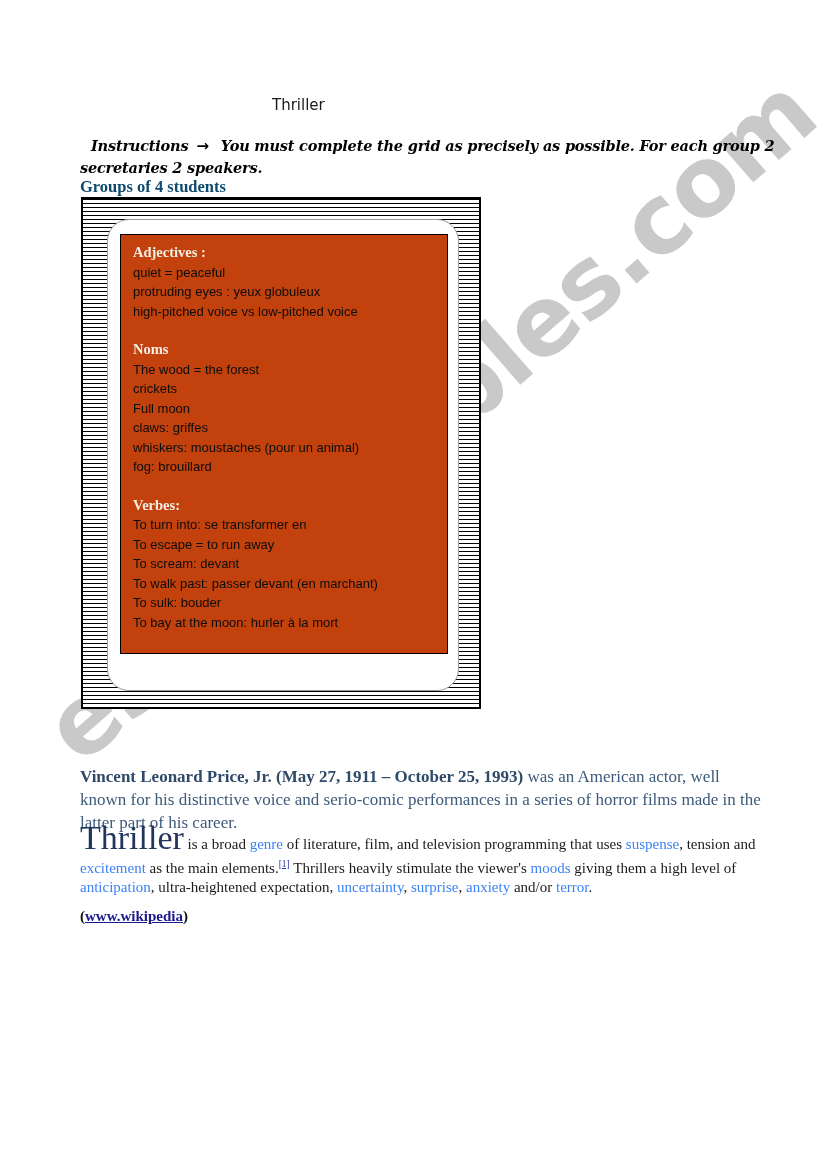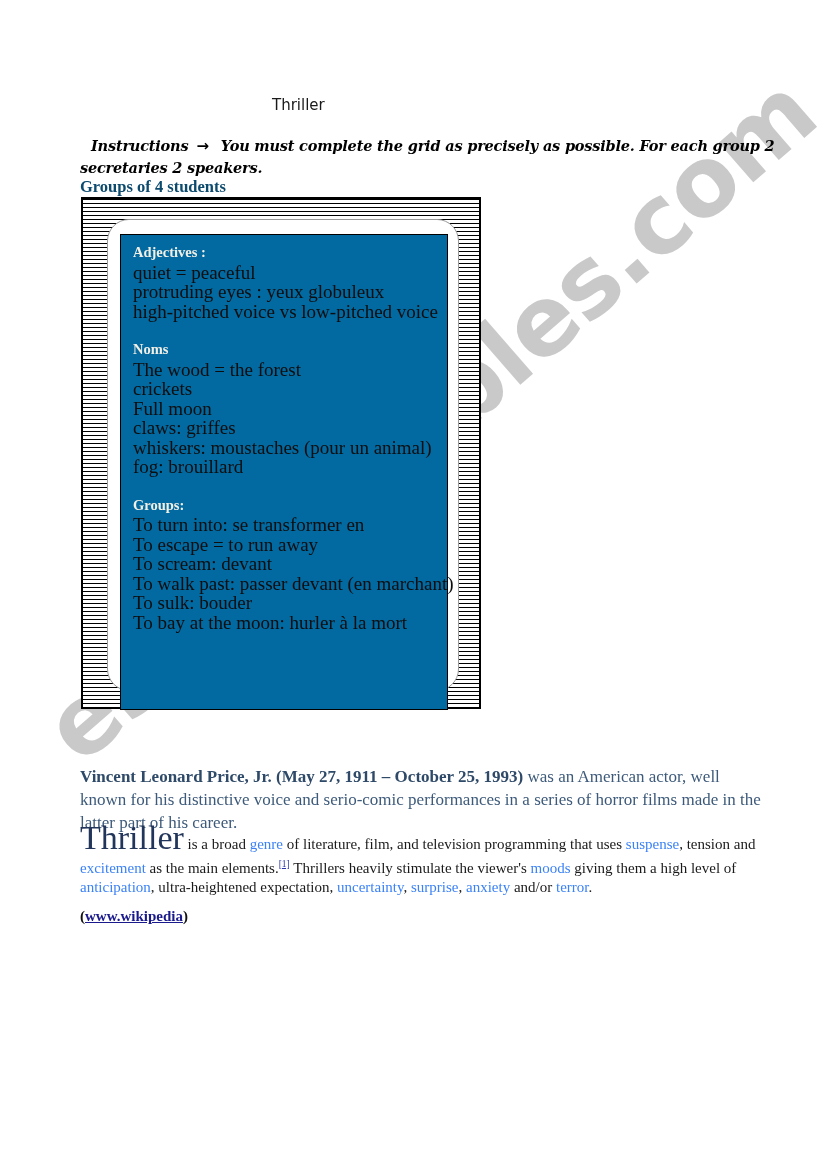--- a/index.html
+++ b/index.html
@@ -112,36 +112,36 @@
     box-sizing: border-box;
     background: #ffffff;
     border: 1px solid #9a9a9a;
     border-radius: 22px;
   }
   .listbox {
     position: absolute;
     left: 12px;
     top: 14px;
     width: 328px;
-    height: 476px;
+    height: 420px;
     box-sizing: border-box;
-    background: #0369a1;
+    background: #c2410c;
     border: 1px solid #000000;
     padding: 8px 0 0 12px;
   }
   .listbox .sec-head {
     font-family: "Liberation Serif", serif;
     font-weight: bold;
     font-size: 14.5px;
     color: #f2efe4;
     line-height: 19.5px;
   }
   .listbox .item {
-    font-family: Liberation Serif, serif;
-    font-size: 19px;
+    font-family: Liberation Sans, sans-serif;
+    font-size: 13px;
     color: #0d0d0d;
     line-height: 19.5px;
     white-space: nowrap;
   }
   .listbox .spacer { height: 19px; }
 
   
   .bio {
     position: absolute;
     left: 80px;
@@ -227,21 +227,21 @@
       <div class="sec-head">Noms</div>
       <div class="item">The wood = the forest</div>
       <div class="item">crickets</div>
       <div class="item">Full moon</div>
       <div class="item">claws: griffes</div>
       <div class="item">whiskers: moustaches (pour un animal)</div>
       <div class="item">fog: brouillard</div>
 
       <div class="spacer"></div>
 
-      <div class="sec-head">Groups:</div>
+      <div class="sec-head">Verbes:</div>
       <div class="item">To turn into: se transformer en</div>
       <div class="item">To escape = to run away</div>
       <div class="item">To scream: devant</div>
       <div class="item">To walk past: passer devant (en marchant)</div>
       <div class="item">To sulk: bouder</div>
       <div class="item">To bay at the moon: hurler à la mort</div>
 
     </div>
   </div>
 </div>

